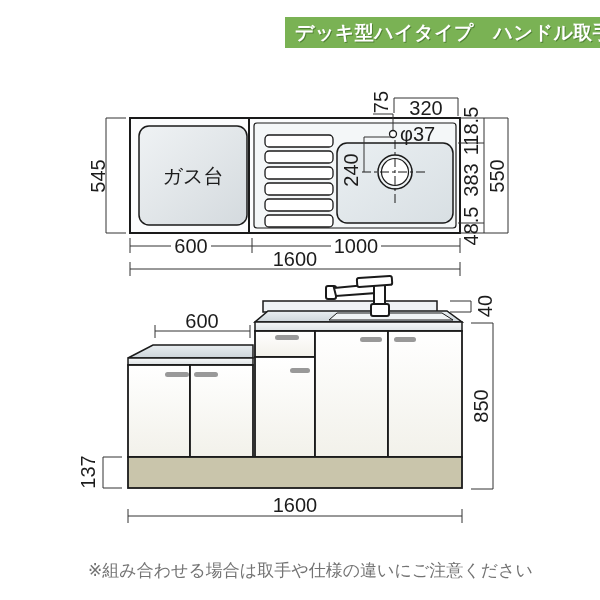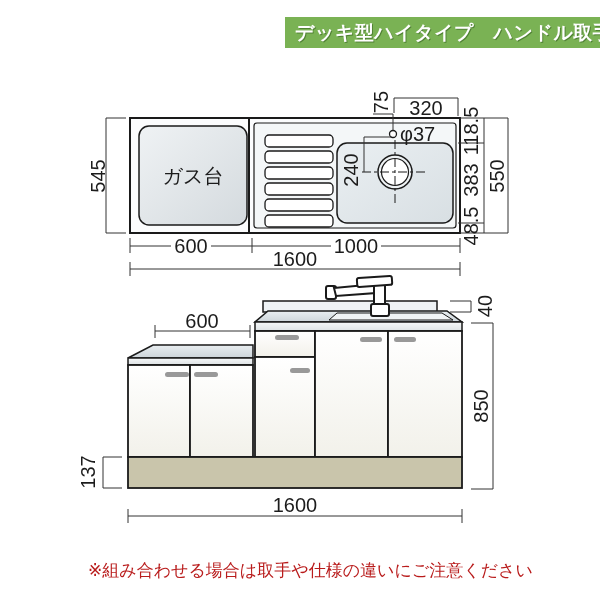--- a/index.html
+++ b/index.html
@@ -12,21 +12,21 @@
     position:absolute;left:285px;top:17px;width:315px;height:31px;
     background:#7ab254;display:flex;align-items:center;
   }
   .banner span{
     color:#ffffff;font-weight:bold;font-size:19px;letter-spacing:.5px;
     padding-left:10px;white-space:nowrap;
     text-shadow:1px 1px 0 rgba(45,90,25,.55);
   }
   .footer-note{
     position:absolute;left:88px;top:559px;width:500px;
-    font-size:17px;color:#b91c1c;white-space:nowrap;
+    font-size:17px;color:#737373;white-space:nowrap;
   }
   svg{position:absolute;left:0;top:0;}
   svg text{fill:#1c1c1c;font-size:20px;font-family:"Liberation Sans","DejaVu Sans",sans-serif;}
   .struct{stroke:#1a1a1a;}
   .dim{stroke:#333;stroke-width:1;fill:none;}
 </style>
 </head>
 <body>
 
 <div class="banner">

